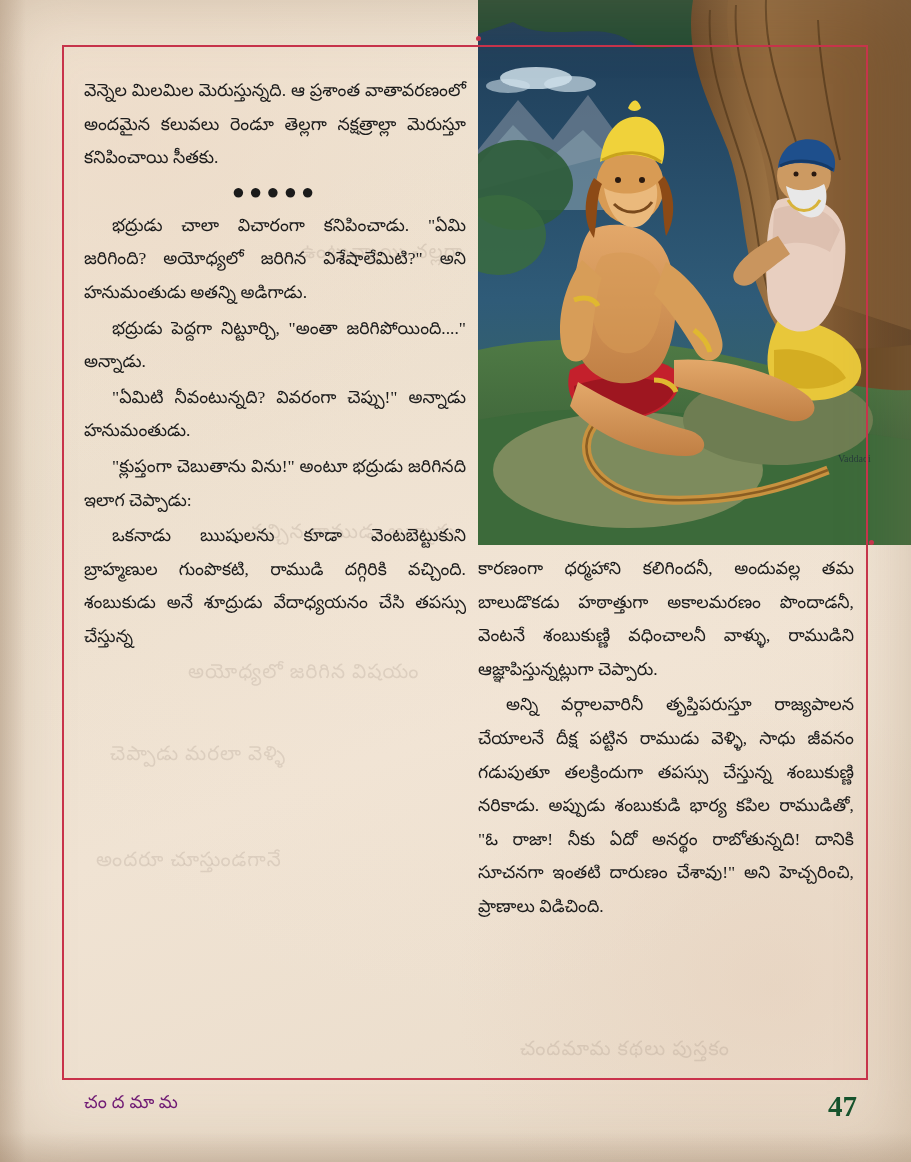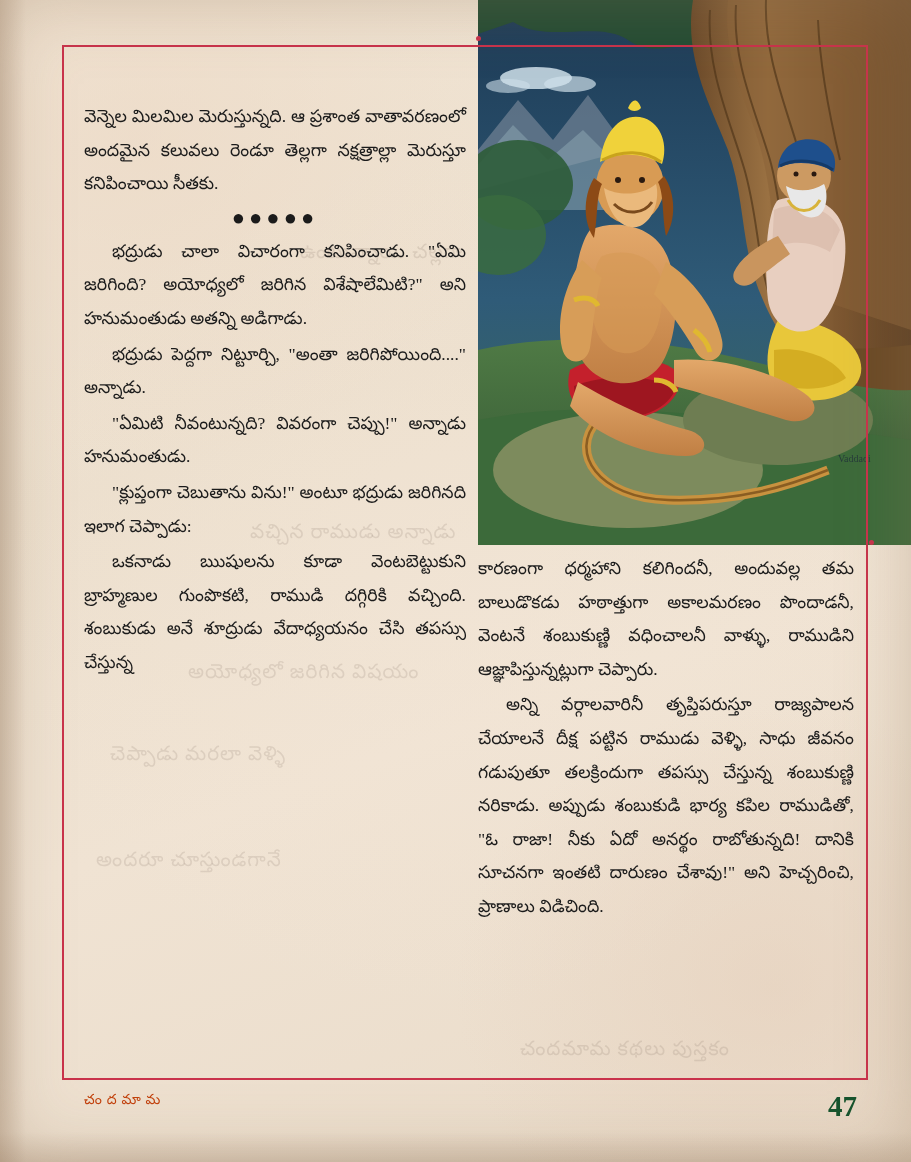--- a/index.html
+++ b/index.html
@@ -64,21 +64,21 @@
     box-sizing: border-box;
     color: #1b1b1b;
     font-family: "Liberation Serif", serif;
     font-size: 17.5px;
     line-height: 1.92;
     text-align: justify;
     text-justify: inter-word;
   }
   .col-left {
     left: 84px;
-    top: 100px;
+    top: 74px;
     width: 382px;
   }
   .col-right {
     left: 478px;
     top: 552px;
     width: 376px;
   }
   .para {
     margin: 0 0 2px 0;
     text-align: justify;
@@ -93,23 +93,23 @@
     letter-spacing: 4px;
     margin: 6px 0 6px 0;
     line-height: 1;
   }
 
   .footer-left {
     position: absolute;
     left: 84px;
     top: 1092px;
     font-family: "Liberation Serif", serif;
-    font-size: 14px;
+    font-size: 18px;
     letter-spacing: 5px;
-    color: #c2410c;
+    color: #701a75;
   }
   .footer-right {
     position: absolute;
     left: 828px;
     top: 1090px;
     font-family: "Liberation Serif", serif;
     font-size: 29px;
     color: #14532d;
     font-weight: bold;
   }

